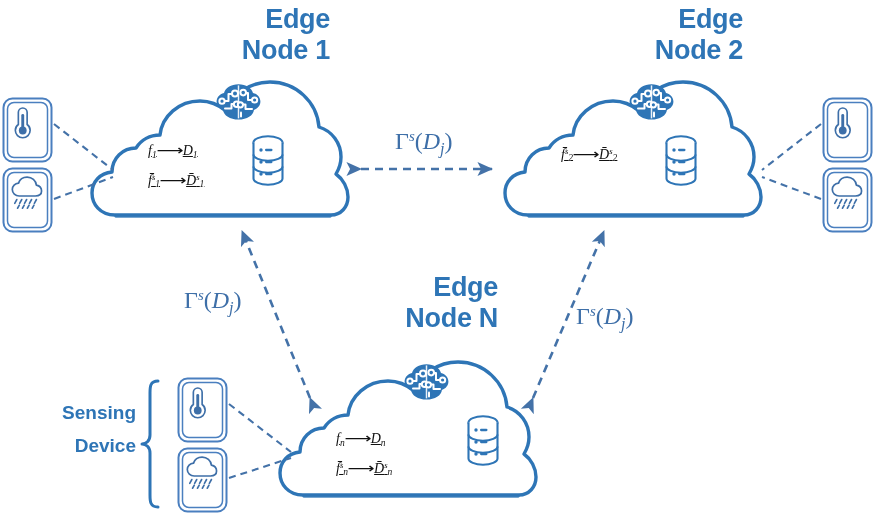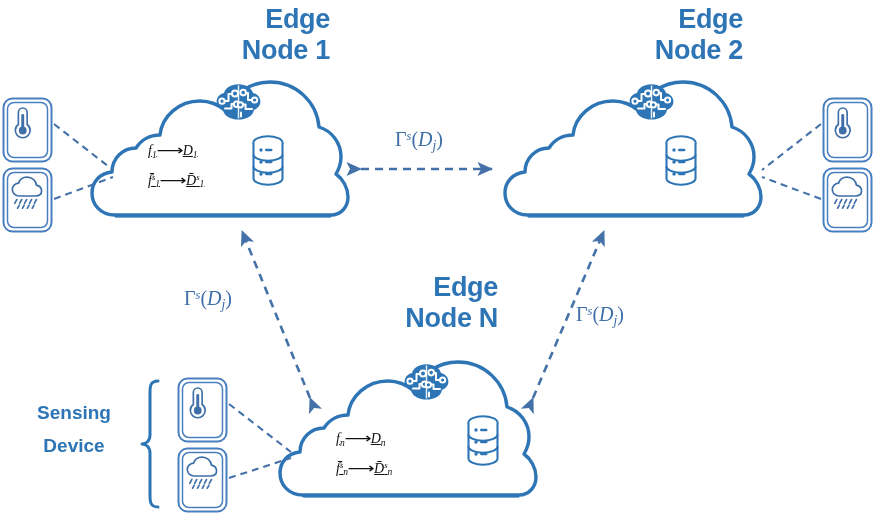--- a/index.html
+++ b/index.html
@@ -60,39 +60,39 @@
     font-style: italic;
   }
   .sup {
     font-size: 0.62em;
     vertical-align: 0.52em;
     font-style: italic;
   }
   .gamma-label {
     position: absolute;
     font-family: "Liberation Serif", serif;
-    font-size: 20px;
+    font-size: 24px;
     color: #3E6FA8;
     white-space: nowrap;
     pointer-events: none;
   }
   .gamma-label .g {
     font-style: normal;
   }
   .gamma-label .it {
     font-style: italic;
   }
   .sensing-label {
     position: absolute;
     font-family: "Liberation Sans", sans-serif;
     font-weight: bold;
     font-size: 19px;
     line-height: 33px;
     color: #2E75B6;
-    text-align: center;
+    text-align: right;
     white-space: pre-line;
   }
 </style>
 </head>
 <body>
 
 <div id="stage">
 
   <svg class="layer" viewBox="0 0 875 515" xmlns="http://www.w3.org/2000/svg">
     <defs>
@@ -319,20 +319,23 @@
   <div class="formula" style="left:148px; top:135px;">
     <span class="row">
       <span>f</span><span class="sub">1</span><span class="arw">⟶</span><span>D</span><span class="sub">1</span>
     </span>
     <span class="row">
       <span>f̄</span><span class="sup">s</span><span class="sub">1</span><span class="arw">⟶</span><span>D̄</span><span class="sup">s</span><span class="sub">1</span>
     </span>
   </div>
 
   <div class="formula" style="left:561px; top:135px;">
+    <span class="row">
+      <span>f̄</span><span class="sup">s</span><span class="sub">2</span><span class="arw">⟶</span><span>D̄</span><span class="sup">s</span><span class="sub">2</span>
+    </span>
   </div>
 
   <div class="formula" style="left:336px; top:415px;margin-top:8px;">
     <span class="row">
       <span>f</span><span class="sub">n</span><span class="arw">⟶</span><span>D</span><span class="sub">n</span>
     </span>
     <span class="row">
       <span>f̄</span><span class="sup">s</span><span class="sub">n</span><span class="arw">⟶</span><span>D̄</span><span class="sup">s</span><span class="sub">n</span>
     </span>
   </div>

